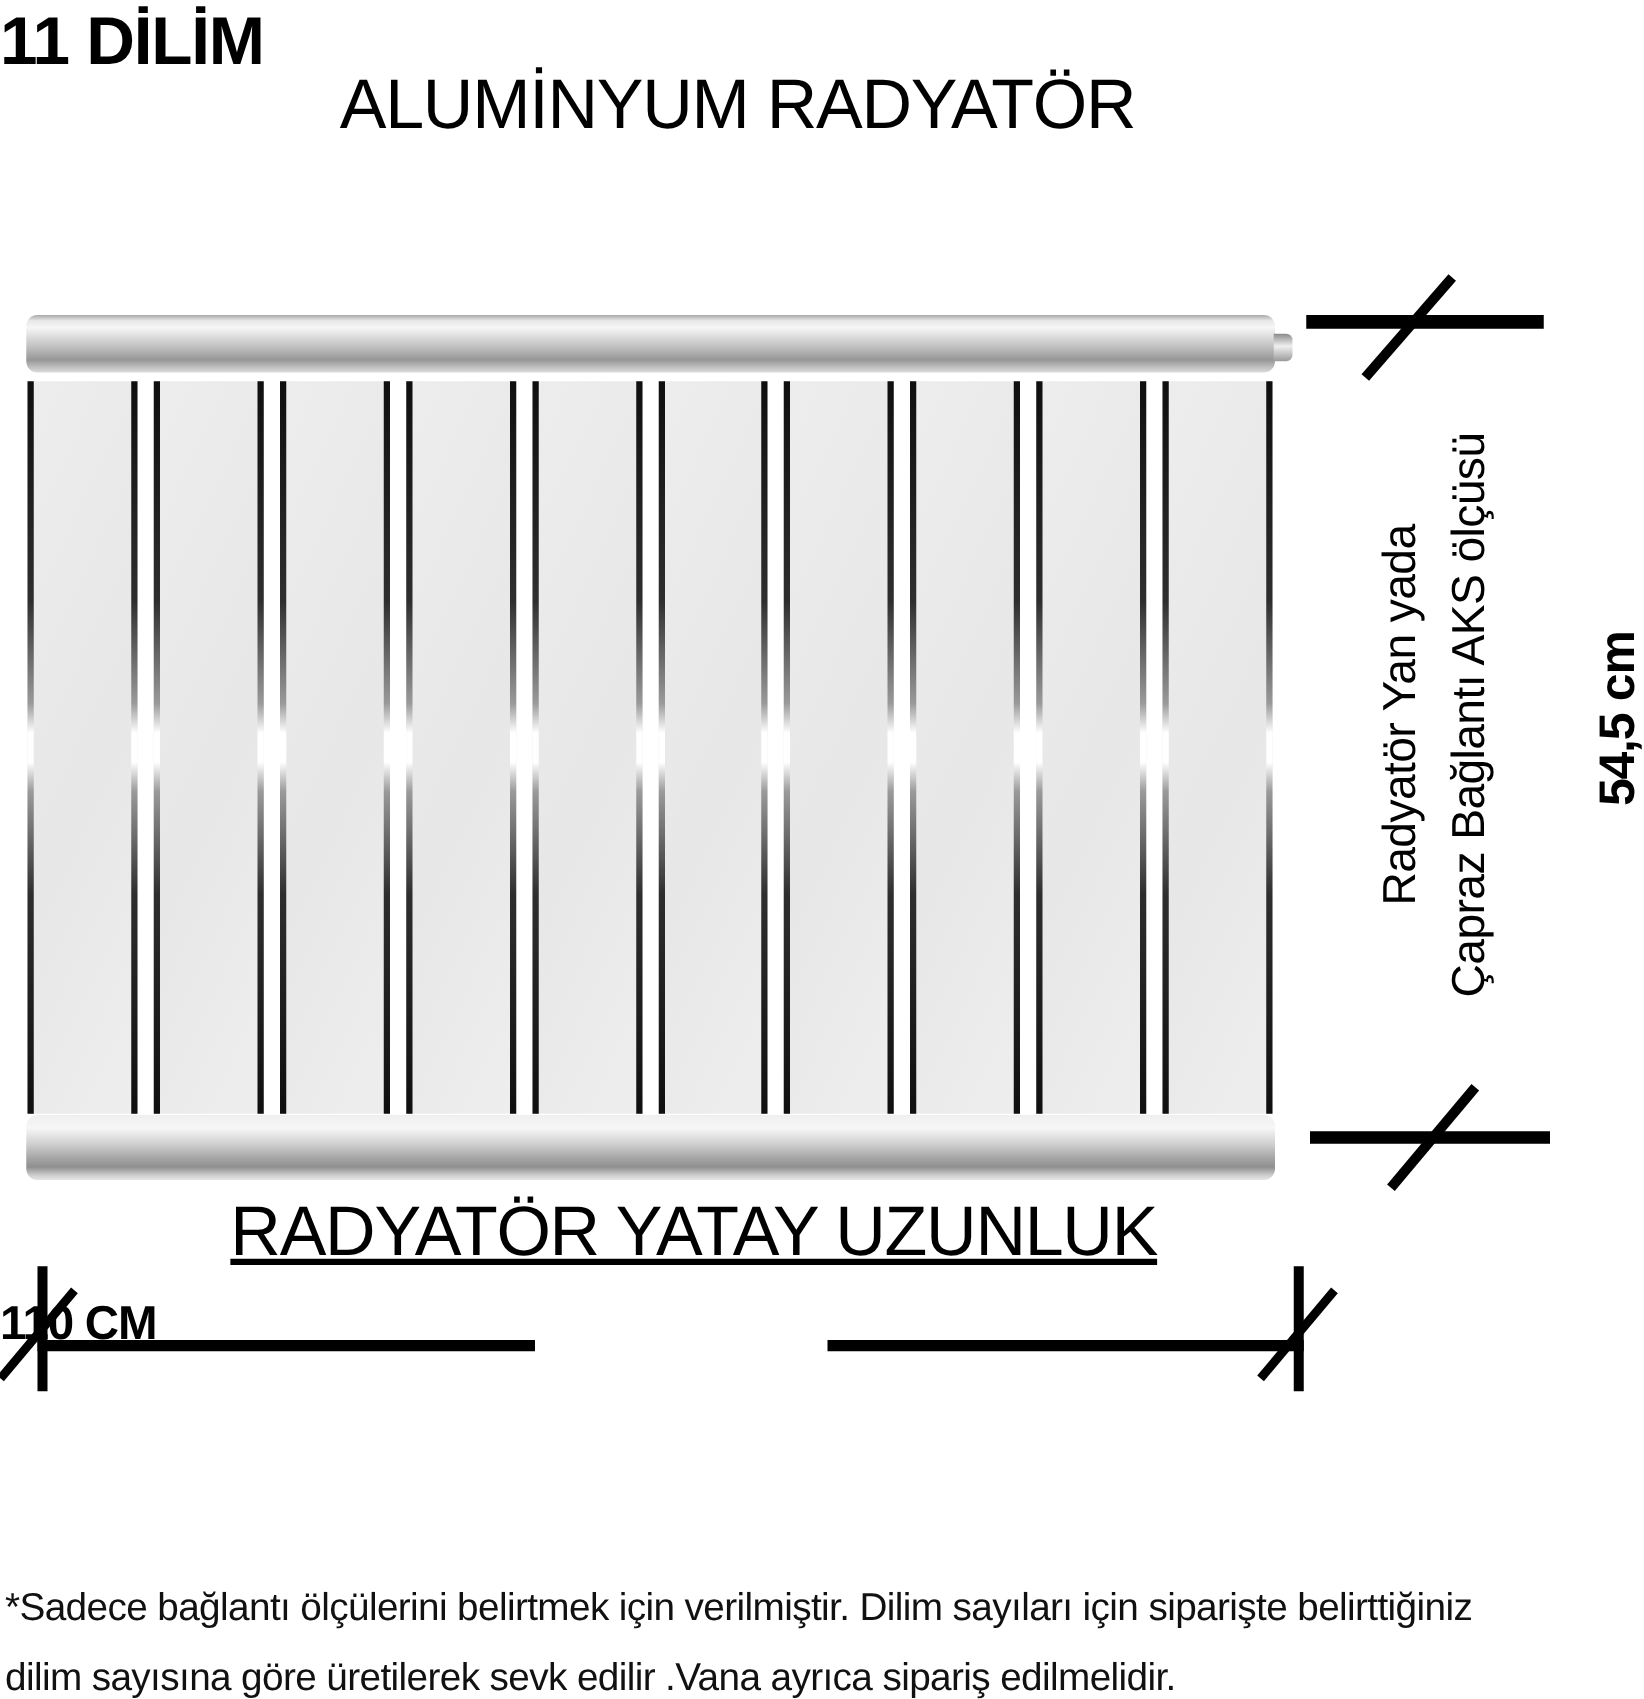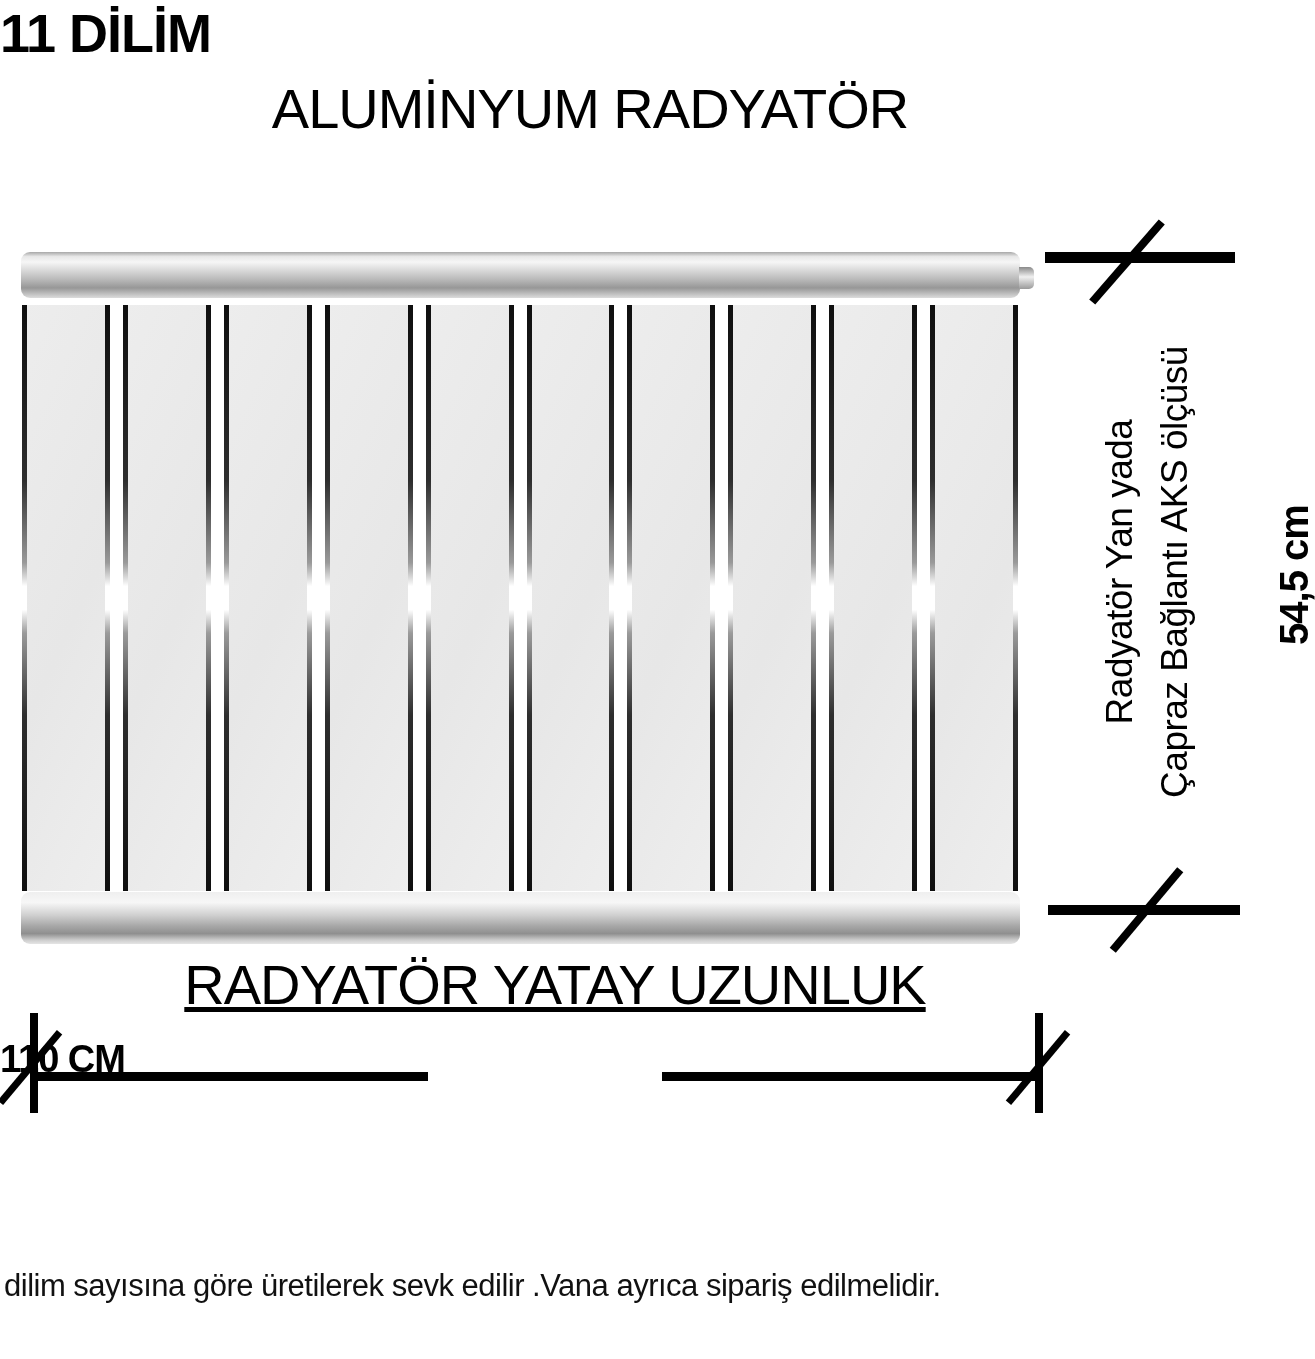--- a/index.html
+++ b/index.html
@@ -3,21 +3,21 @@
 <meta charset="utf-8">
 <style>
   html,body{margin:0;padding:0;}
   body{
     width:1315px;height:1359px;position:relative;background:#ffffff;
     font-family:"Liberation Sans", sans-serif;color:#000;overflow:hidden;
   }
   .abs{position:absolute;}
   
   .title1{top:2px;left:0;width:1084px;text-align:left;font-size:54px;font-weight:700;letter-spacing:-1px;}
-  .title2{top:76px;left:0;width:1180px;text-align:center;font-size:56px;font-weight:400;letter-spacing:-1px;}
+  .title2{top:50px;left:0;width:1180px;text-align:center;font-size:56px;font-weight:400;letter-spacing:-1px;}
   
   .top-rail{
     left:21px;top:252px;width:999px;height:46px;border-radius:9px;
     background:linear-gradient(180deg,#a8a8a8 0%,#e8e8e8 10%,#f6f6f6 22%,#d9d9d9 40%,#bcbcbc 58%,#979797 78%,#b9b9b9 89%,#dcdcdc 100%);
   }
   .knob{
     left:1019px;top:267px;width:15px;height:22px;border-radius:0 5px 5px 0;
     background:linear-gradient(180deg,#8a8a8a 0%,#f0f0f0 45%,#9a9a9a 100%);
   }
   .bottom-rail{
@@ -137,14 +137,15 @@
 <div class="abs width-label">RADYATÖR YATAY UZUNLUK</div>
 <div class="abs width-value">110 CM</div>
 <div class="abs h-seg seg-left"></div>
 <div class="abs h-seg seg-right"></div>
 <div class="abs v-bar bar-left"></div>
 <div class="abs v-bar bar-right"></div>
 <div class="abs slash-dim dim-left"></div>
 <div class="abs slash-dim dim-right"></div>
 
 <div class="abs footnote">
+  <div>*Sadece bağlantı ölçülerini belirtmek için verilmiştir. Dilim sayıları için siparişte belirttiğiniz</div>
   <div>dilim sayısına göre üretilerek sevk edilir .Vana ayrıca sipariş edilmelidir.</div>
 </div>
 
 </body></html>

